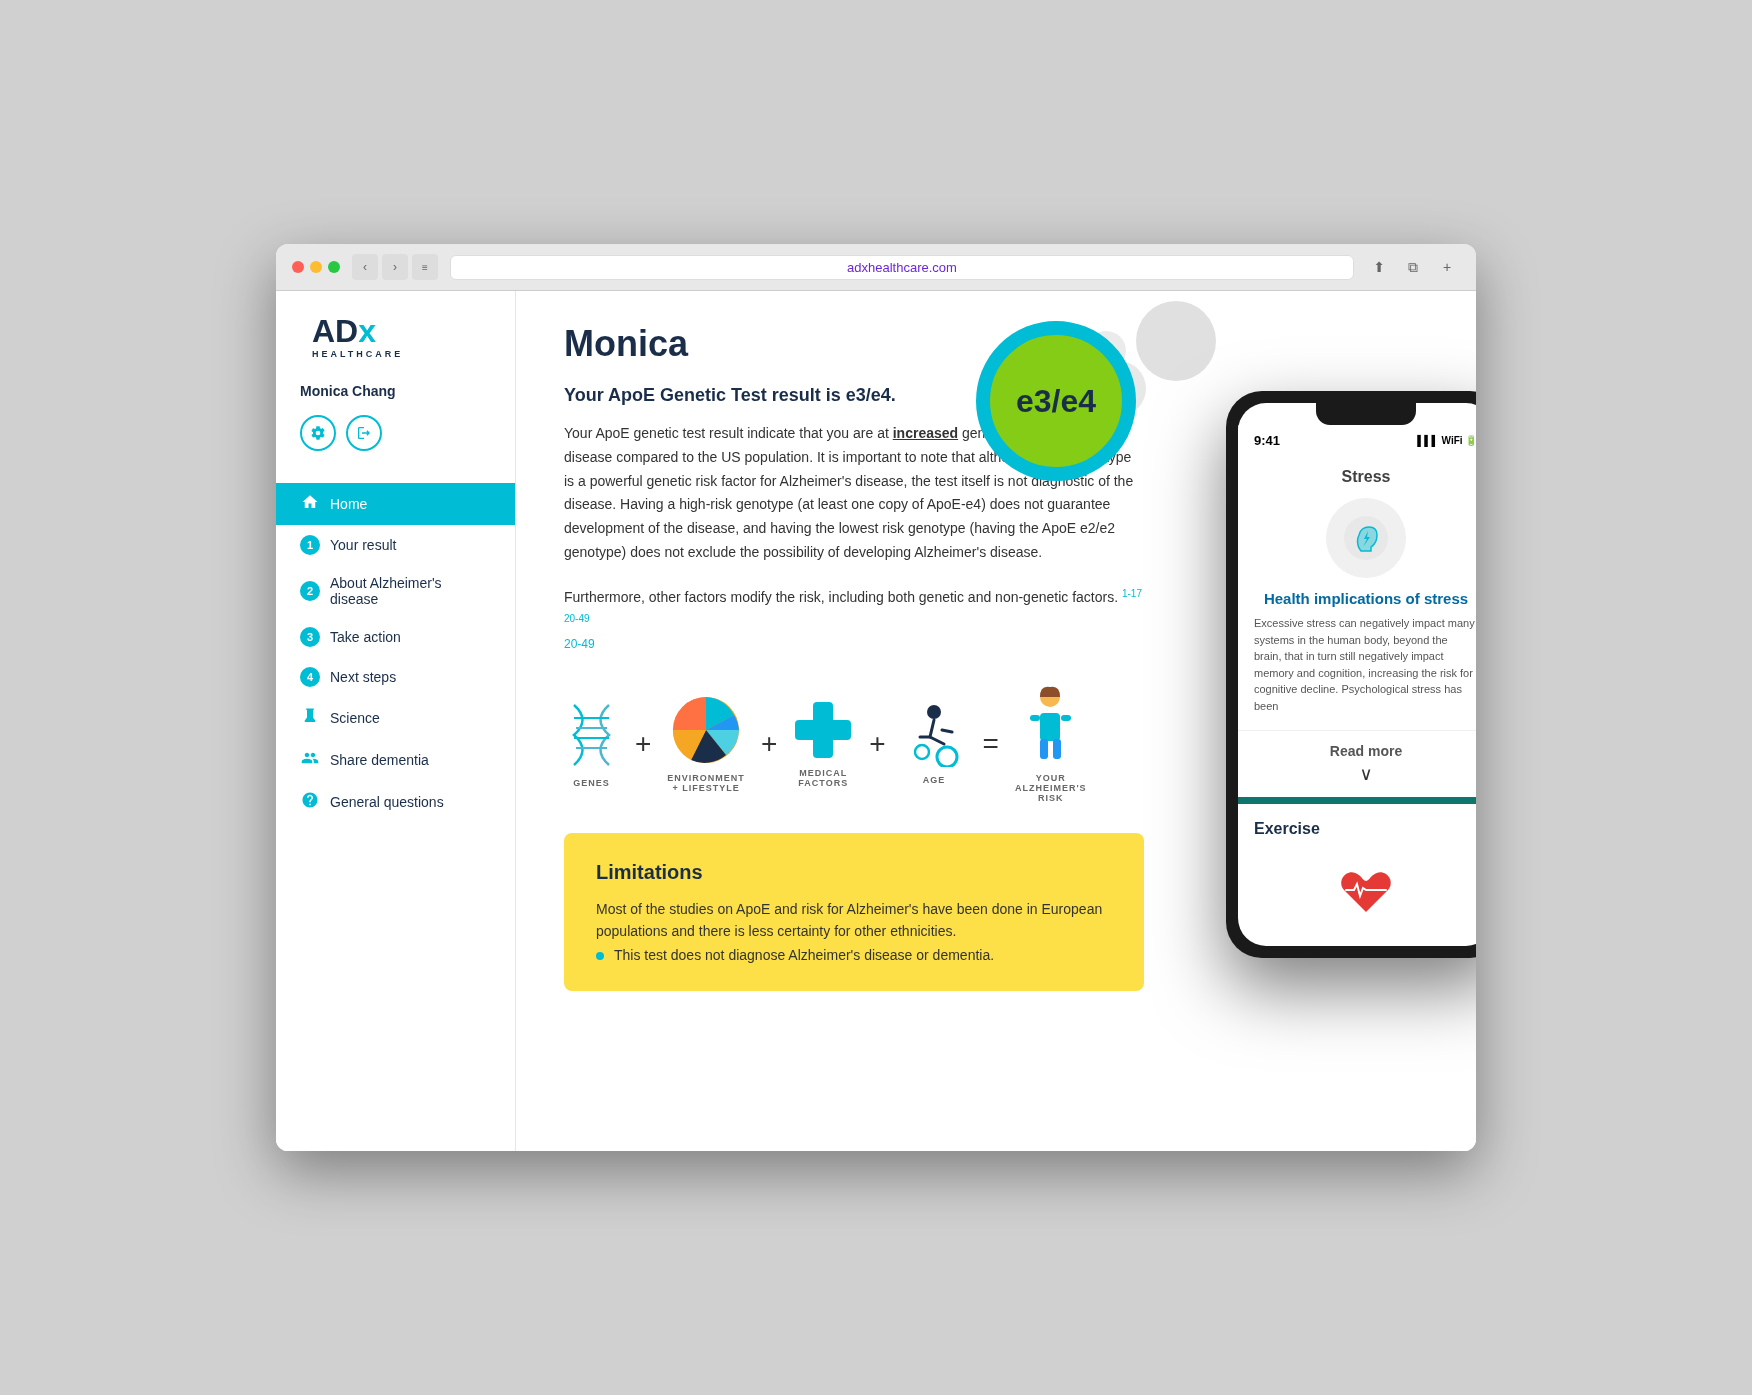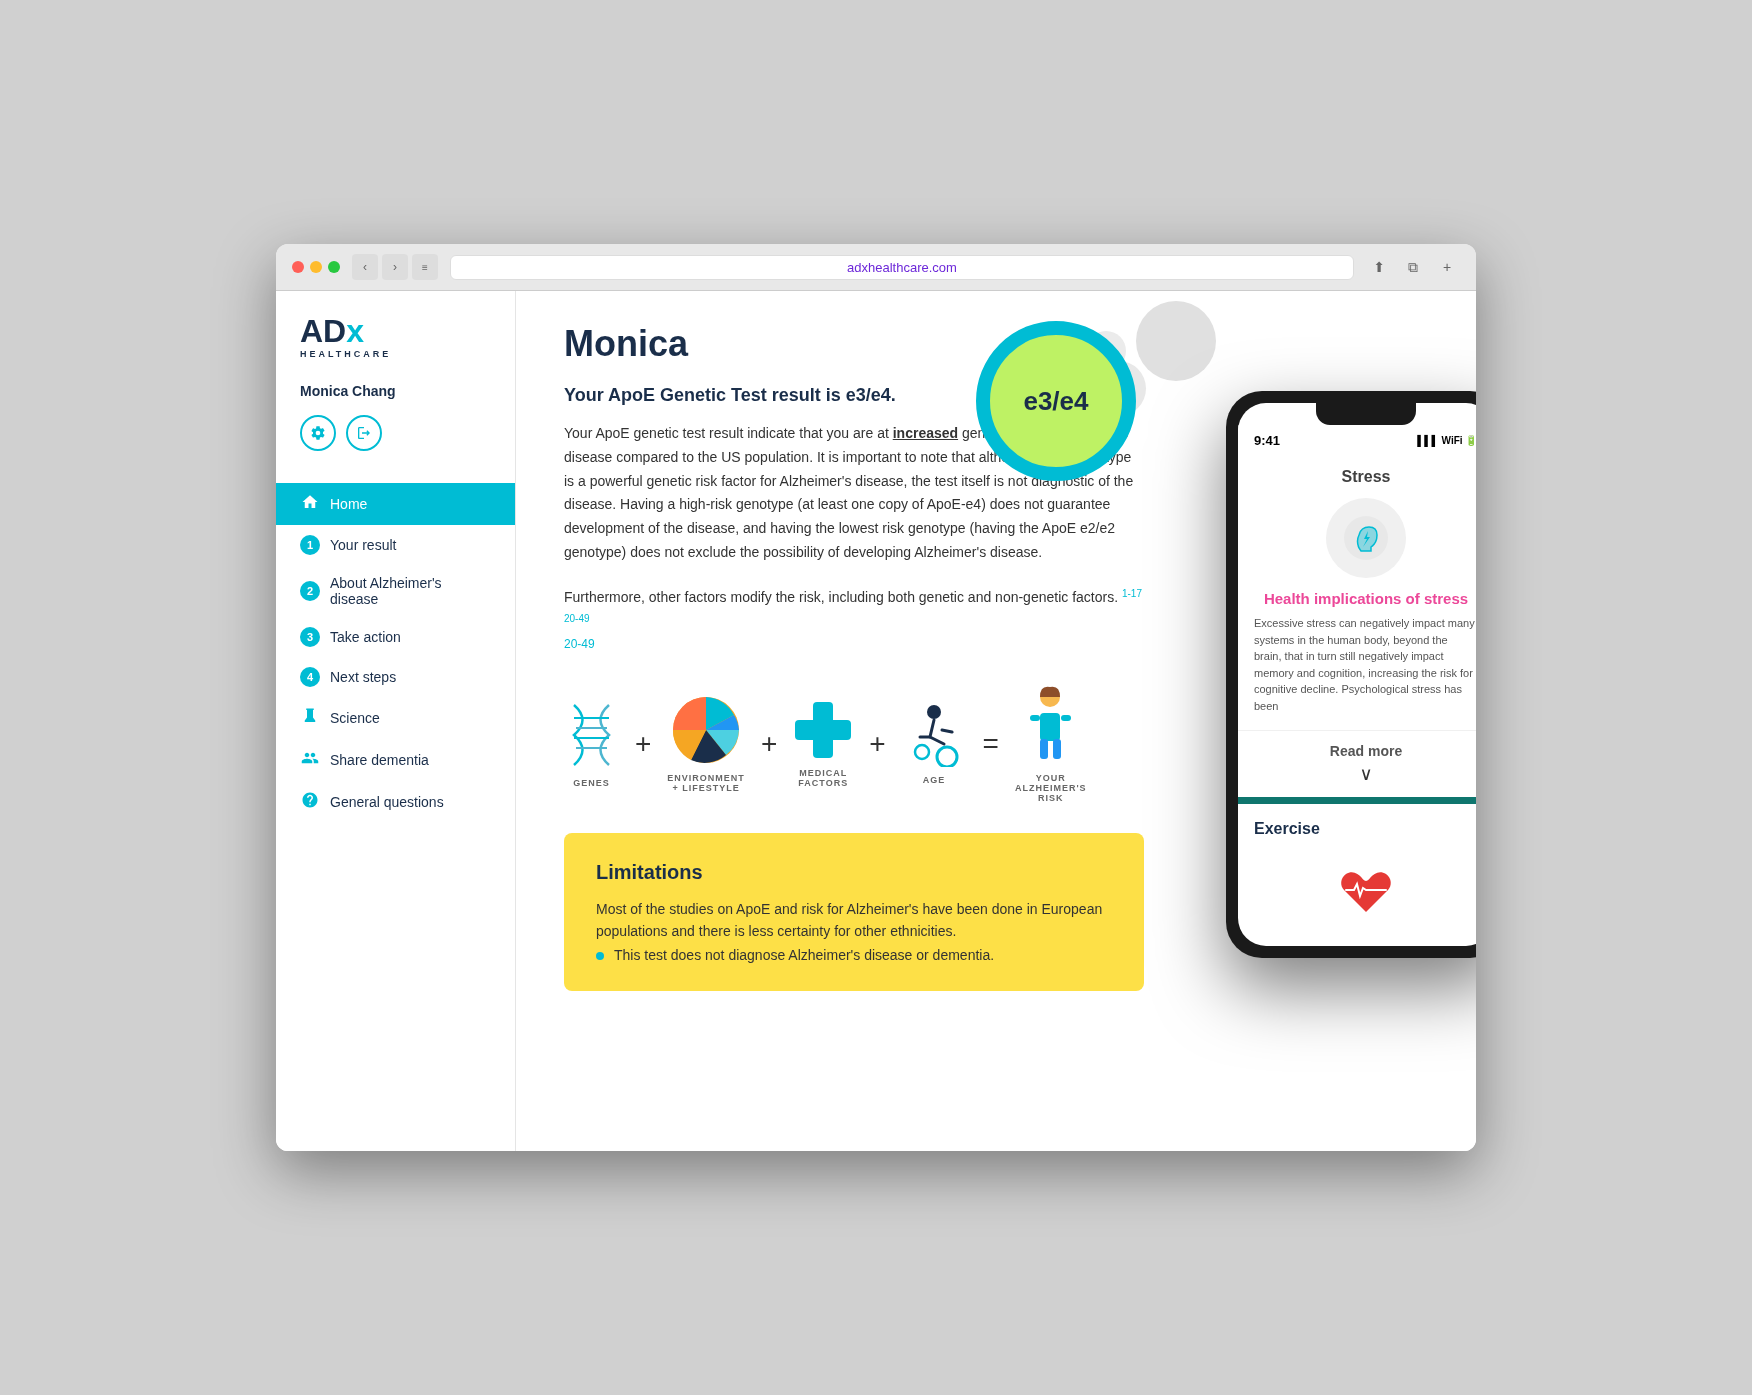--- a/index.html
+++ b/index.html
@@ -98,21 +98,21 @@
     
     .sidebar {
       width: 240px;
       background: white;
       border-right: 1px solid #e5e5e5;
       padding: 24px 0;
       flex-shrink: 0;
     }
 
     .sidebar-logo {
-      padding: 0 24px 24px;
+      padding: 0 36px 24px;
     }
 
     .logo-text {
       font-size: 32px;
       font-weight: 900;
       color: #1a2e4a;
       line-height: 1;
     }
 
     .logo-x {
@@ -377,21 +377,21 @@
       border-radius: 50%;
       background: #f0f0f0;
       margin: 0 auto 12px;
       display: flex;
       align-items: center;
       justify-content: center;
       font-size: 36px;
     }
 
     .phone-link {
-      color: #ec4899;
+      color: #0369a1;
       font-size: 15px;
       font-weight: 700;
       margin-bottom: 8px;
     }
 
     .phone-body-text {
       font-size: 11px;
       color: #555;
       line-height: 1.5;
       text-align: left;
@@ -556,21 +556,21 @@
     </div>
 
     <div class="main-content" style="position: relative;">
 
       <div style="position:absolute; top:10px; right:260px; z-index:1;">
         <div style="width:80px;height:80px;border-radius:50%;background:#e0e0e0;position:absolute;top:0;right:0;"></div>
         <div style="width:55px;height:55px;border-radius:50%;background:#e8e8e8;position:absolute;top:60px;right:70px;"></div>
         <div style="width:40px;height:40px;border-radius:50%;background:#ebebeb;position:absolute;top:30px;right:90px;"></div>
       </div>
 
-      <div style="position:absolute; top:30px; right:340px; z-index:2; width:160px;height:160px;border-radius:50%;border:14px solid #00bcd4;background:#bef264;display:flex;align-items:center;justify-content:center;font-size:26px;font-weight:800;color:#1a2e4a;">e3/e4</div>
+      <div style="position:absolute; top:30px; right:340px; z-index:2; width:160px;height:160px;border-radius:50%;border:14px solid #00bcd4;background:#84cc16;display:flex;align-items:center;justify-content:center;font-size:32px;font-weight:800;color:#1a2e4a;">e3/e4</div>
 
       <h1 class="page-title">Monica</h1>
 
       <p class="result-heading">Your ApoE Genetic Test result is e3/e4.</p>
 
       <div class="result-description">
         <span>Your ApoE genetic test result indicate that you are at </span><span class="underline-bold">increased</span><span> genetic risk for Alzheimer's disease compared to the US population. It is important to note that although ApoE genotype is a powerful genetic risk factor for Alzheimer's disease, the test itself is not diagnostic of the disease. Having a high-risk genotype (at least one copy of ApoE-e4) does not guarantee development of the disease, and having the lowest risk genotype (having the ApoE e2/e2 genotype) does not exclude the possibility of developing Alzheimer's disease.</span>
       </div>
 
       <div class="result-description">

